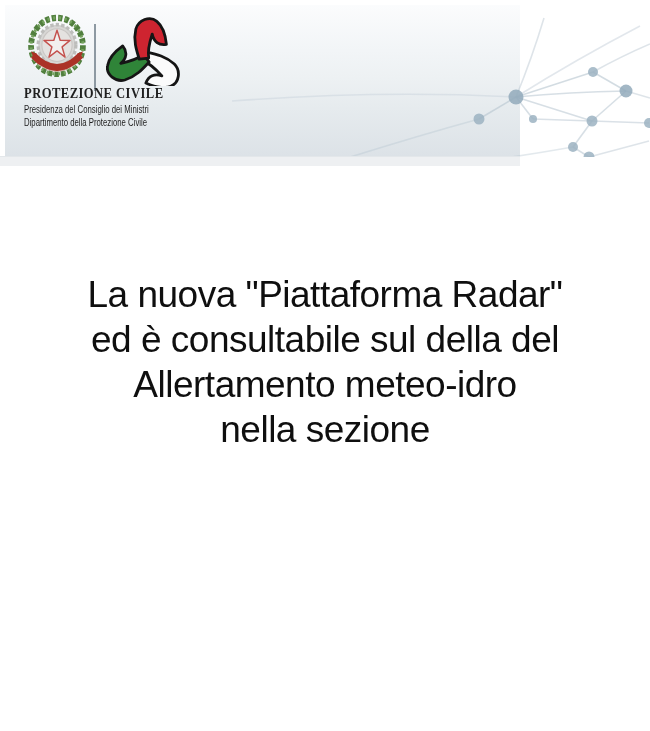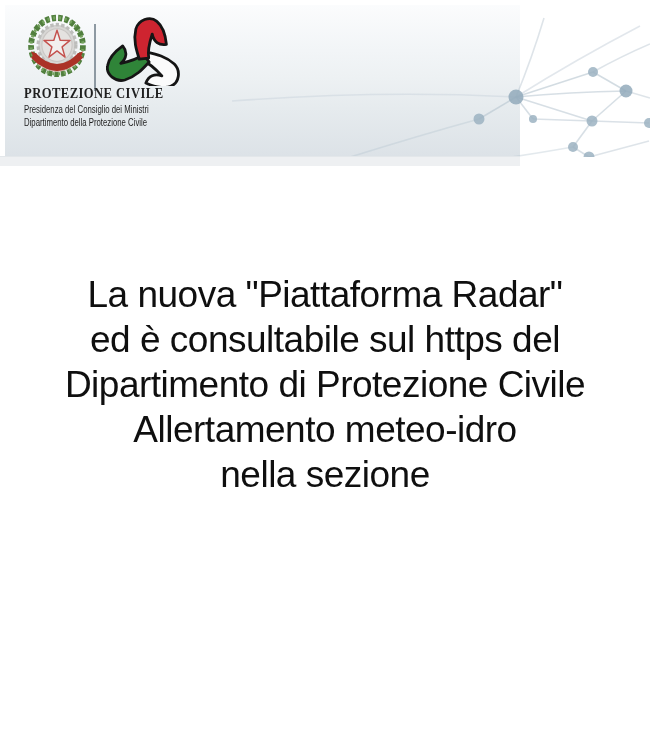--- a/index.html
+++ b/index.html
@@ -159,19 +159,18 @@
 
     <div class="brand-title">PROTEZIONE CIVILE</div>
     <div class="brand-sub s1">Presidenza del Consiglio dei Ministri</div>
     <div class="brand-sub s2">Dipartimento della Protezione Civile</div>
 
     <div class="header-strip"></div>
   </header>
 
   <main class="notice">
     <div class="notice-line">La nuova "Piattaforma Radar"</div>
-    <div class="notice-line">ed è consultabile sul https del</div>
-    <div class="notice-line">Dipartimento di Protezione Civile</div>
+    <div class="notice-line">ed è consultabile sul della del</div>
     <div class="notice-line">Allertamento meteo-idro</div>
     <div class="notice-line">nella sezione</div>
   </main>
 
 </div>
 
 </body></html>

